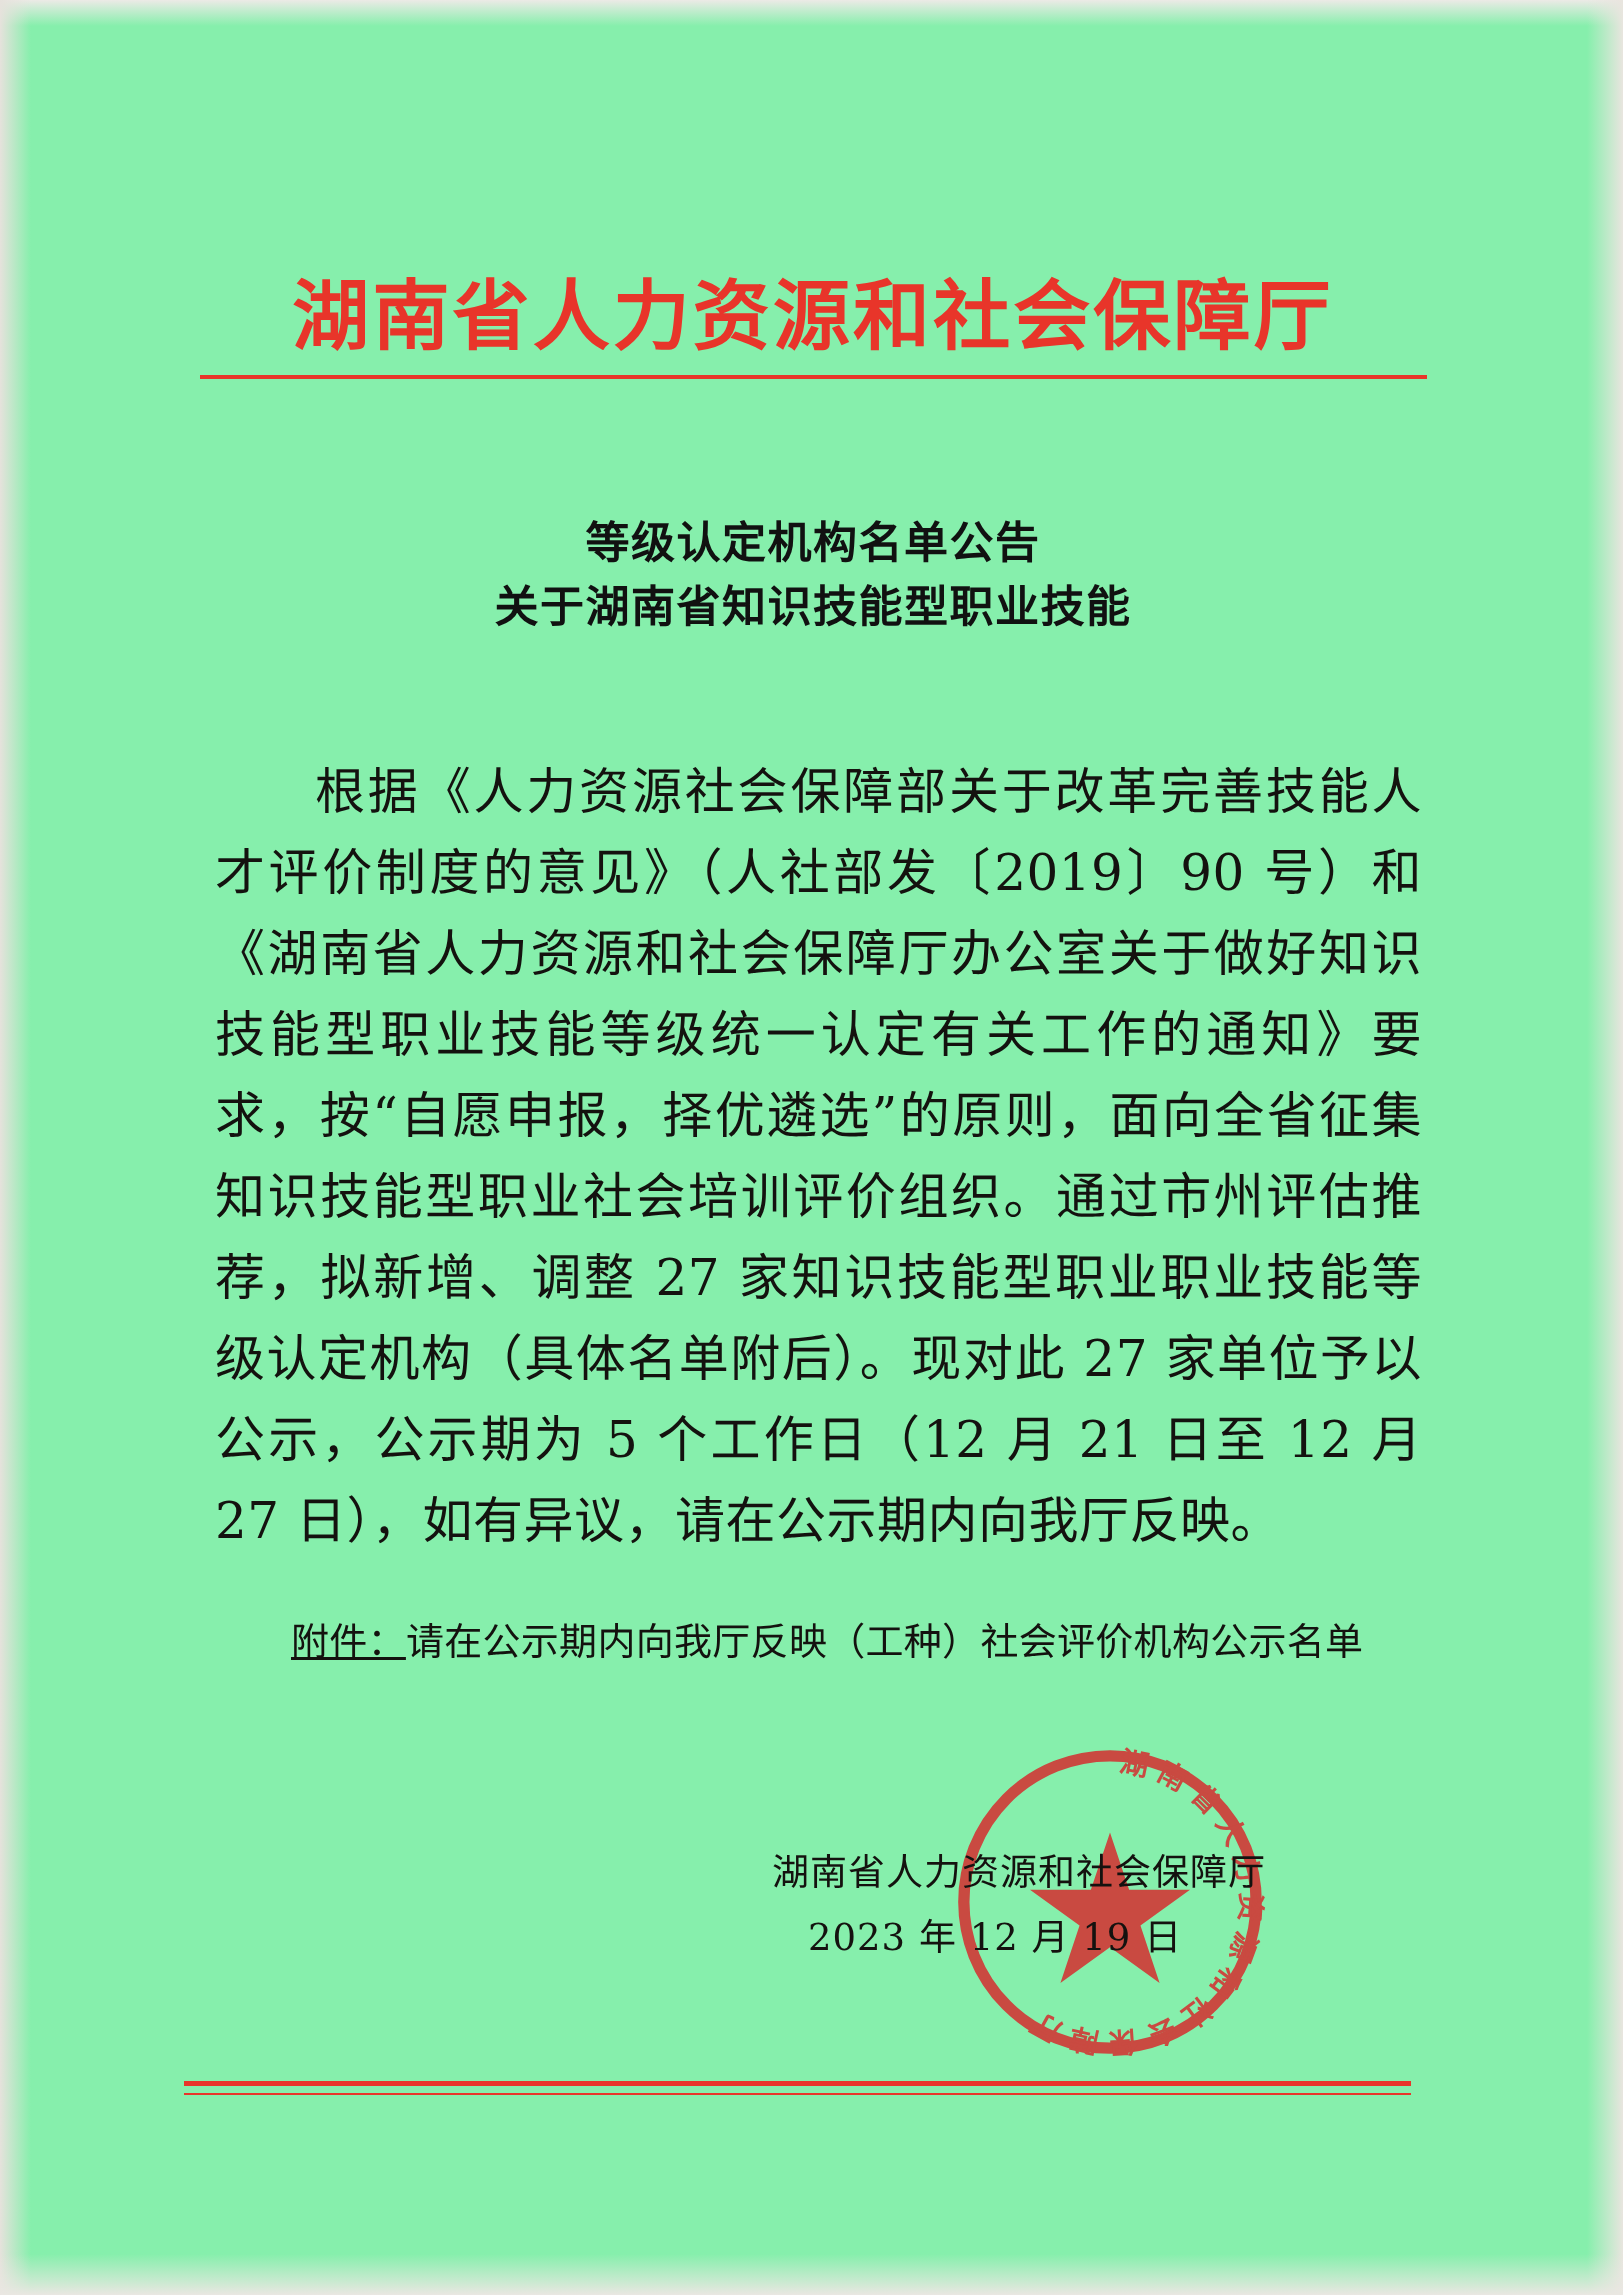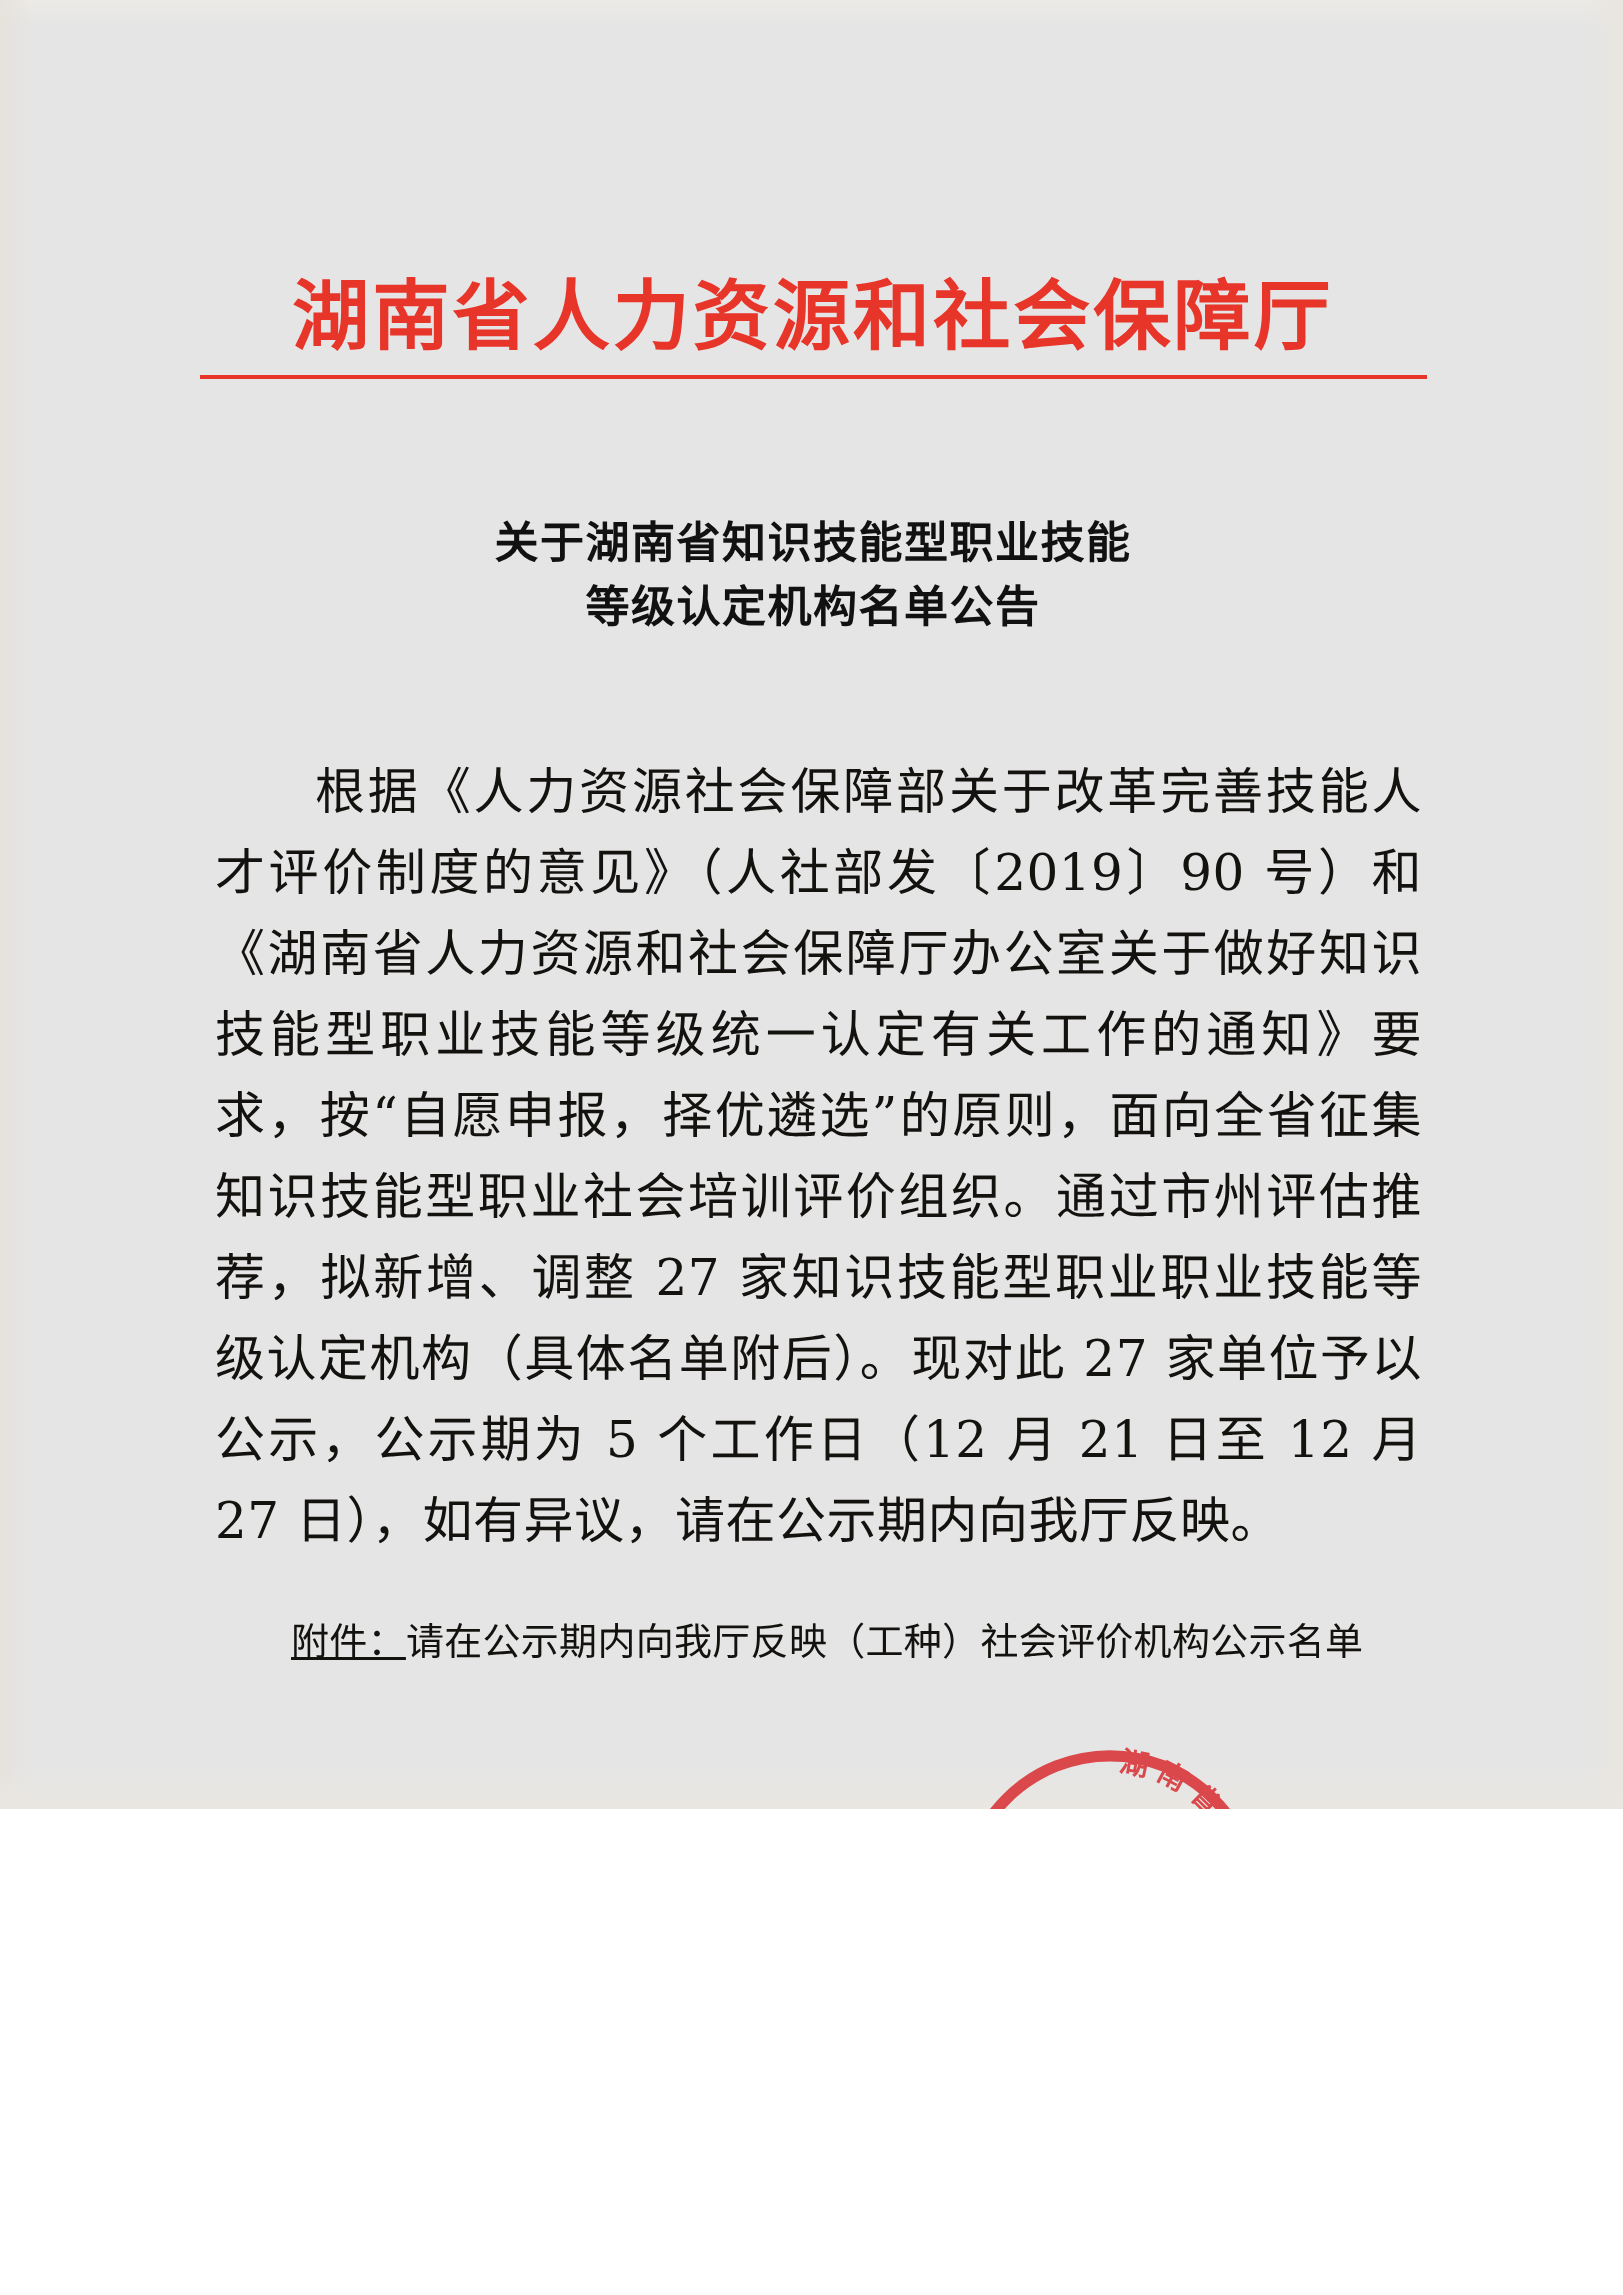--- a/index.html
+++ b/index.html
@@ -7,22 +7,22 @@
     margin: 0;
     padding: 0;
     background: #ffffff;
   }
   body {
     font-family: "DejaVu Serif", "Liberation Serif", serif;
   }
   .page {
     position: relative;
     width: 1623px;
-    height: 1809px;
-    background: #e5e5e5;
+    height: 2295px;
+    background: #86efac;
     overflow: hidden;
   }
   
   .paper-edge-left {
     position: absolute;
     left: 0; top: 0;
     width: 31px; height: 100%;
     background: linear-gradient(to right, #e6e2dc 0%, rgba(253,252,250,0) 100%);
     pointer-events: none;
   }
@@ -190,22 +190,22 @@
   <div class="paper-edge-bottom"></div>
 
   <div class="content">
 
     <div class="letterhead">
       <div class="letterhead-title">湖南省人力资源和社会保障厅</div>
       <div class="letterhead-rule"></div>
     </div>
 
     <div class="doc-title">
+      <span class="line">等级认定机构名单公告</span>
       <span class="line">关于湖南省知识技能型职业技能</span>
-      <span class="line">等级认定机构名单公告</span>
     </div>
 
     <div class="body-text">
       <p>根据《人力资源社会保障部关于改革完善技能人才评价制度的意见》（人社部发〔2019〕90 号）和《湖南省人力资源和社会保障厅办公室关于做好知识技能型职业技能等级统一认定有关工作的通知》要求，按“自愿申报，择优遴选”的原则，面向全省征集知识技能型职业社会培训评价组织。通过市州评估推荐，拟新增、调整 27 家知识技能型职业职业技能等级认定机构（具体名单附后）。现对此 27 家单位予以公示，公示期为 5 个工作日（12 月 21 日至 12 月 27 日），如有异议，请在公示期内向我厅反映。</p>
     </div>
 
 
     <div class="attachment-line">
       <span class="indent">附件：</span><span>请在公示期内向我厅反映（工种）社会评价机构公示名单</span>
     </div>

